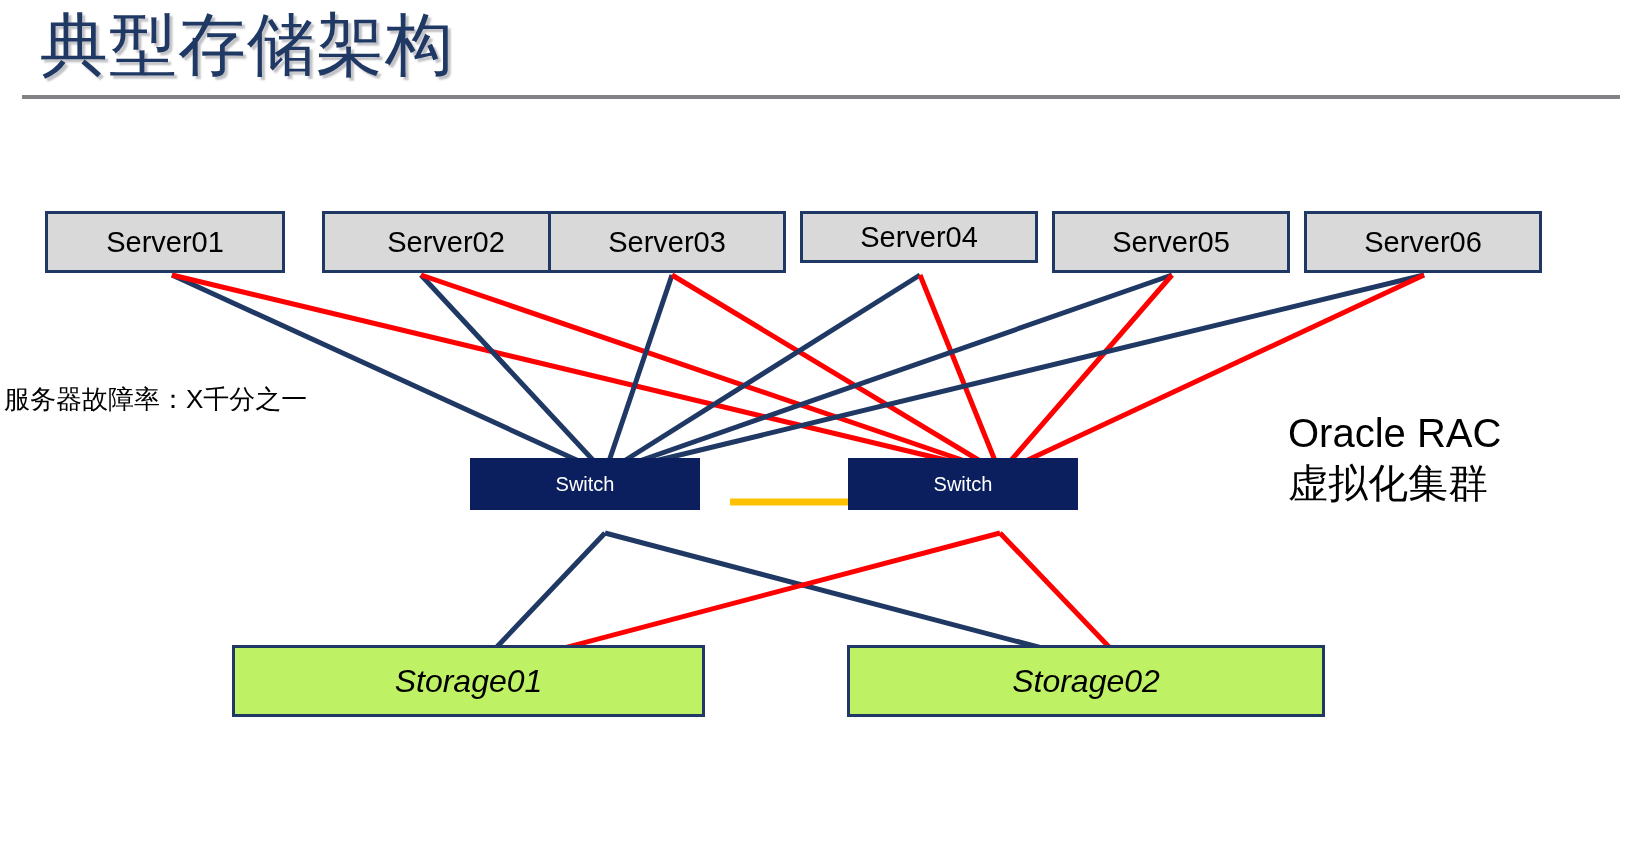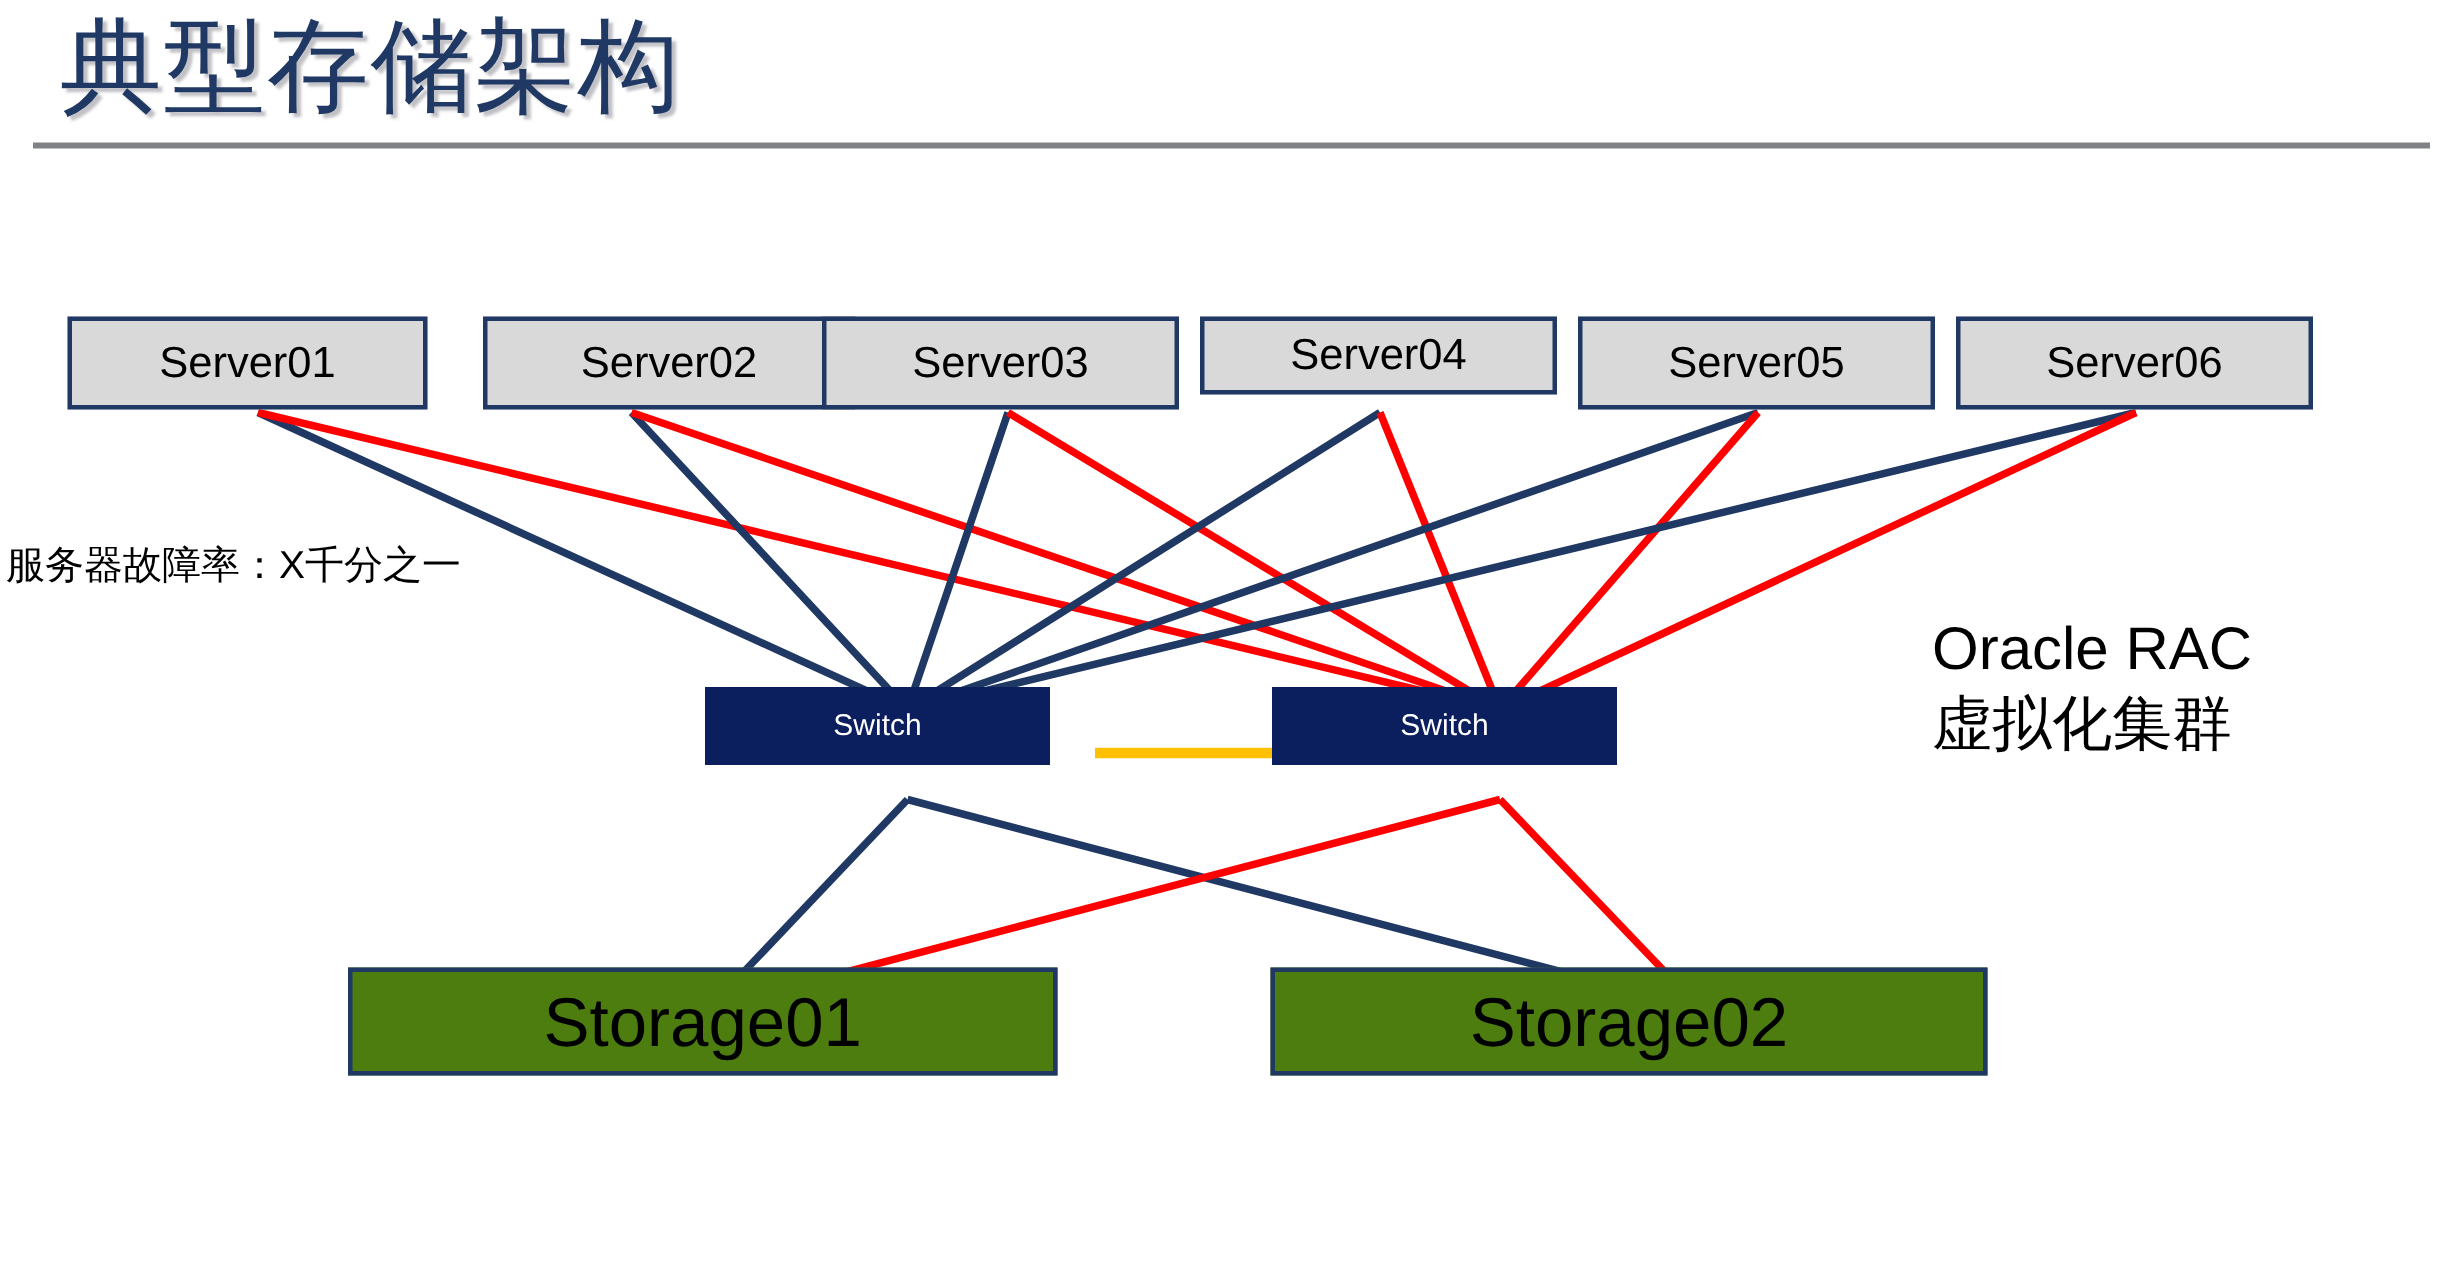--- a/index.html
+++ b/index.html
@@ -60,24 +60,25 @@
     justify-content: center;
     text-align: center;
   }
   .server-node {
     background: #d9d9d9;
     border: 3px solid #1F3864;
     font-size: 29px;
     color: #000000;
   }
   .storage-node {
-    background: #4d7c0f;
+    background: #bef264;
     border: 3px solid #1F3864;
-    font-size: 46px;
+    font-size: 32px;
     color: #000000;
+    font-style: italic;
   }
   .switch-node {
     background: #0B1F5E;
     border: none;
     font-size: 20px;
     color: #ffffff;
   }
 
   
   .note-text {
@@ -154,21 +155,21 @@
         <span>Switch</span>
       </div>
       <div class="node storage-node" style="left: 232px; top: 645px; width: 473px; height: 72px;">
         <span>Storage01</span>
       </div>
       <div class="node storage-node" style="left: 847px; top: 645px; width: 478px; height: 72px;">
         <span>Storage02</span>
       </div>
     </div>
 
-  <div class="note-text" id="server-failure-note" style="left:4px; top:359px;">服务器故障率：X千分之一</div>
+  <div class="note-text" id="server-failure-note" style="left:4px; top:382px;">服务器故障率：X千分之一</div>
 
 
   <div id="cluster-note">
     <div>Oracle RAC</div>
     <div>虚拟化集群</div>
   </div>
 
 </div>
 
 </body></html>

